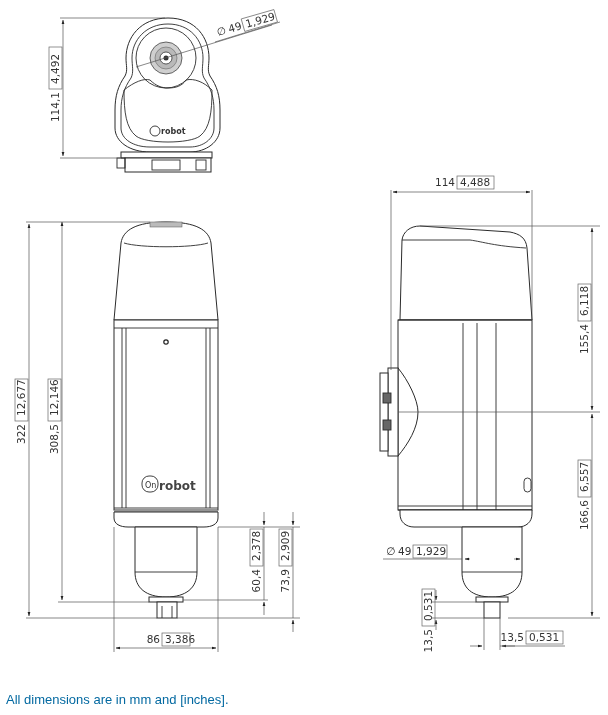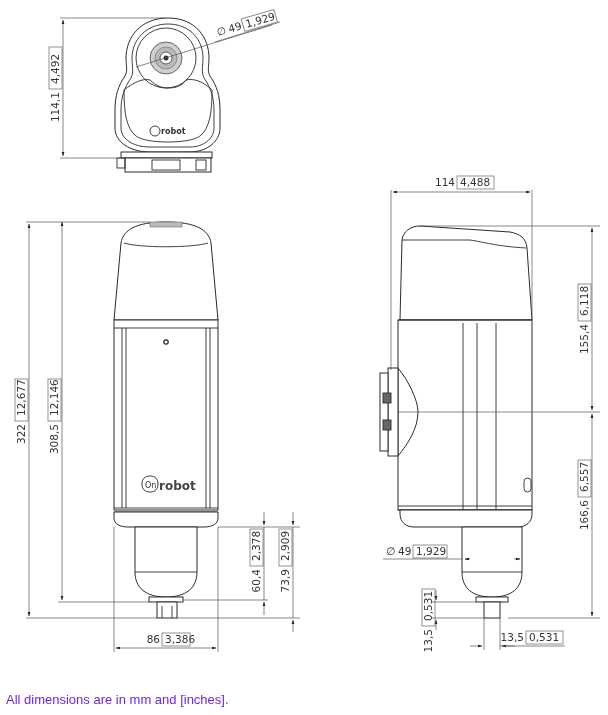--- a/index.html
+++ b/index.html
@@ -5,21 +5,21 @@
   html, body { margin: 0; padding: 0; background: #ffffff; }
   body { width: 608px; height: 715px; position: relative; overflow: hidden;
          font-family: "Liberation Sans", sans-serif; }
   #drawing { position: absolute; left: 0; top: 0; width: 608px; height: 680px; }
   .o { fill: #ffffff; stroke: #2b2b2b; stroke-width: 1; }
   .l { fill: none; stroke: #2b2b2b; stroke-width: 0.9; }
   .d { fill: none; stroke: #555555; stroke-width: 0.7; }
   .t { font-family: "DejaVu Sans", sans-serif; font-size: 10.5px; fill: #333333; }
   .br { fill: none; stroke: #666666; stroke-width: 0.7; }
   .ar { fill: #222222; }
-  #footnote { position: absolute; left: 6px; top: 692px; font-size: 13px; color: #6d28d9;
+  #footnote { position: absolute; left: 6px; top: 692px; font-size: 13px; color: #0369a1;
               font-family: "Liberation Sans", sans-serif; }
 </style>
 </head>
 <body>
 
 <svg id="drawing" viewBox="0 0 608 680" xmlns="http://www.w3.org/2000/svg">
   <defs>
     <marker id="arr" viewBox="0 0 10 10" refX="9" refY="5" markerWidth="7" markerHeight="7" orient="auto-start-reverse">
       <path d="M0,2 L10,5 L0,8 z" class="ar"></path>
     </marker>

